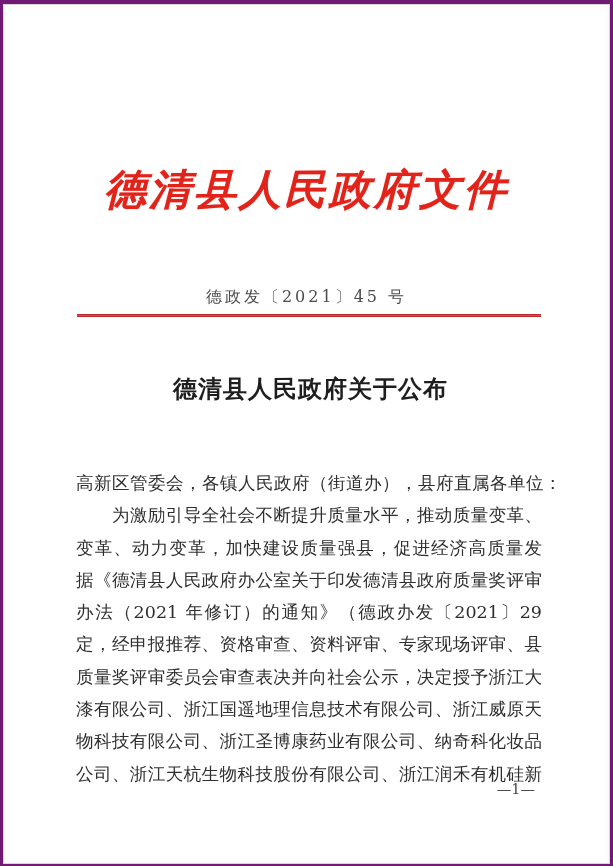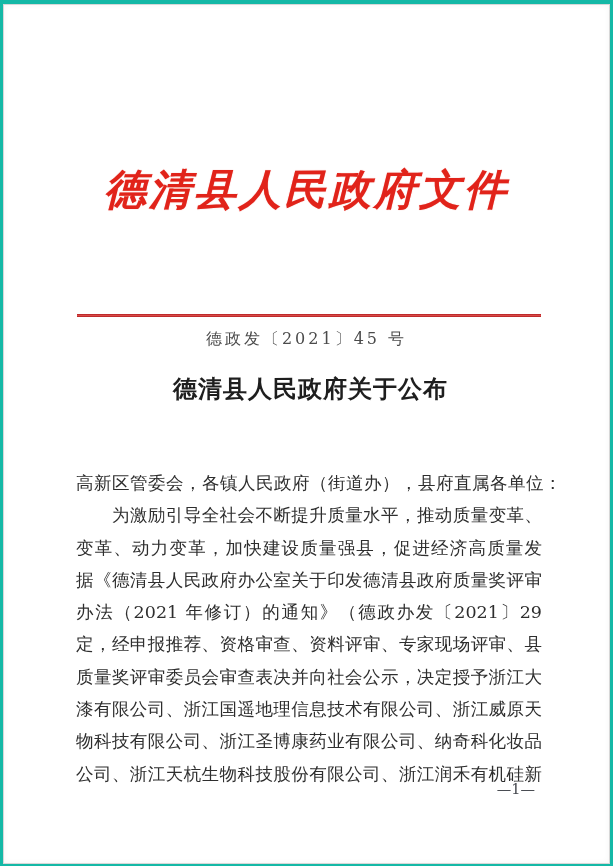--- a/index.html
+++ b/index.html
@@ -5,21 +5,21 @@
   html, body {
     margin: 0;
     padding: 0;
     background: #e9e9e9;
     font-family: "DejaVu Serif", "Liberation Serif", serif;
   }
   .stage {
     position: relative;
     width: 613px;
     height: 866px;
-    background: #14b8a6;
+    background: #701a75;
     overflow: hidden;
   }
   .page {
     position: absolute;
     left: 3px;
     top: 4px;
     width: 605px;
     height: 858px;
     background: #ffffff;
     border: 1px solid #d7d7d7;
@@ -43,21 +43,20 @@
   .doc-number {
     position: absolute;
     left: 0;
     top: 282px;
     width: 100%;
     text-align: center;
     font-size: 16px;
     color: #4b4b4b;
     letter-spacing: 3px;
     white-space: nowrap;
-    margin-top: 42px;
   }
   .red-line {
     position: absolute;
     left: 73px;
     top: 309px;
     width: 464px;
     height: 3px;
     background: linear-gradient(#b01b20, #d94a45, #b01b20);
   }
   .doc-title {

